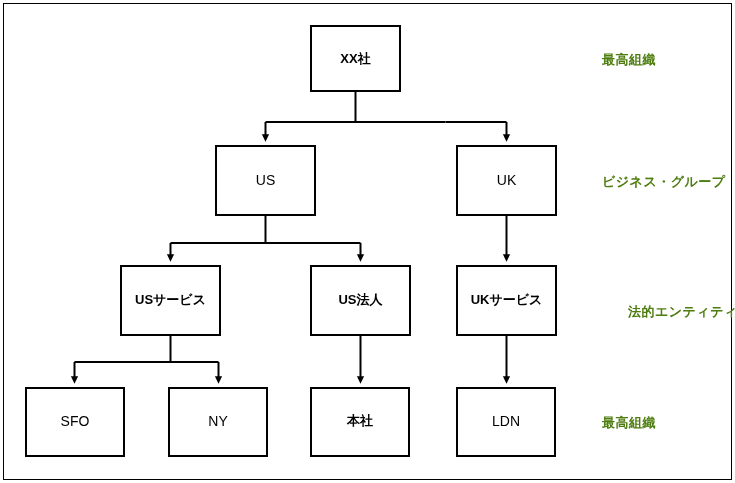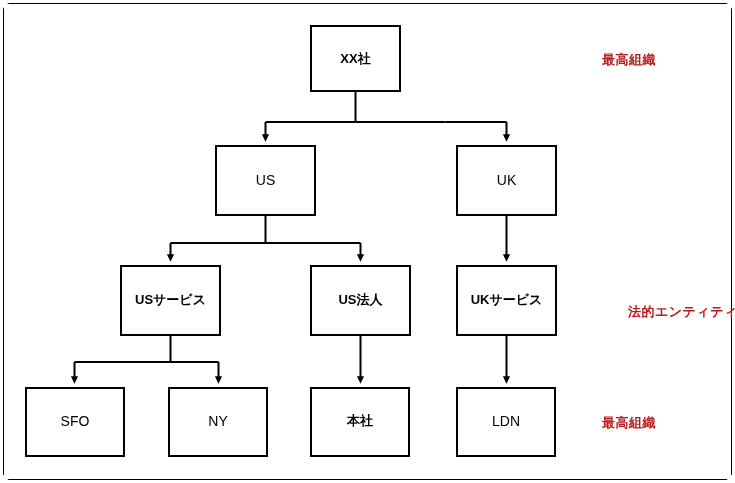--- a/index.html
+++ b/index.html
@@ -10,21 +10,20 @@
   body {
     font-family: "Liberation Sans", "DejaVu Sans", sans-serif;
   }
   #canvas {
     position: relative;
     width: 735px;
     height: 483px;
     background: #ffffff;
     box-sizing: border-box;
     overflow: hidden;
-    border-radius: 19px;
   }
   #frame {
     position: absolute;
     left: 3px;
     top: 3px;
     width: 729px;
     height: 477px;
     border: 1px solid #000000;
     box-sizing: border-box;
   }
@@ -55,21 +54,21 @@
   .connector {
     stroke: #000000;
     stroke-width: 2;
     fill: none;
   }
   .tier-label {
     position: absolute;
     font-family: "Liberation Sans", "DejaVu Sans", sans-serif;
     font-size: 13px;
     font-weight: 700;
-    color: #b91c1c;
+    color: #4d7c0f;
     white-space: nowrap;
     letter-spacing: 0.5px;
   }
 </style>
 </head>
 <body>
 
 <div id="canvas">
 
   <div id="frame"></div>
@@ -156,18 +155,19 @@
 
       <g>
         <rect class="node-rect" x="457" y="388" width="98" height="68"></rect>
         <text class="node-label node-label-latin" x="506" y="422">LDN</text>
       </g>
     </g>
   </svg>
 
   <div class="tier-label" style="left:602px; top:51px;">最高組織</div>
 
+  <div class="tier-label" style="left:602px; top:173px;">ビジネス・グループ</div>
 
   <div class="tier-label" style="left:602px; top:303px;margin-left:26px;">法的エンティティ</div>
 
   <div class="tier-label" style="left:602px; top:414px;">最高組織</div>
 
 </div>
 
 </body></html>

